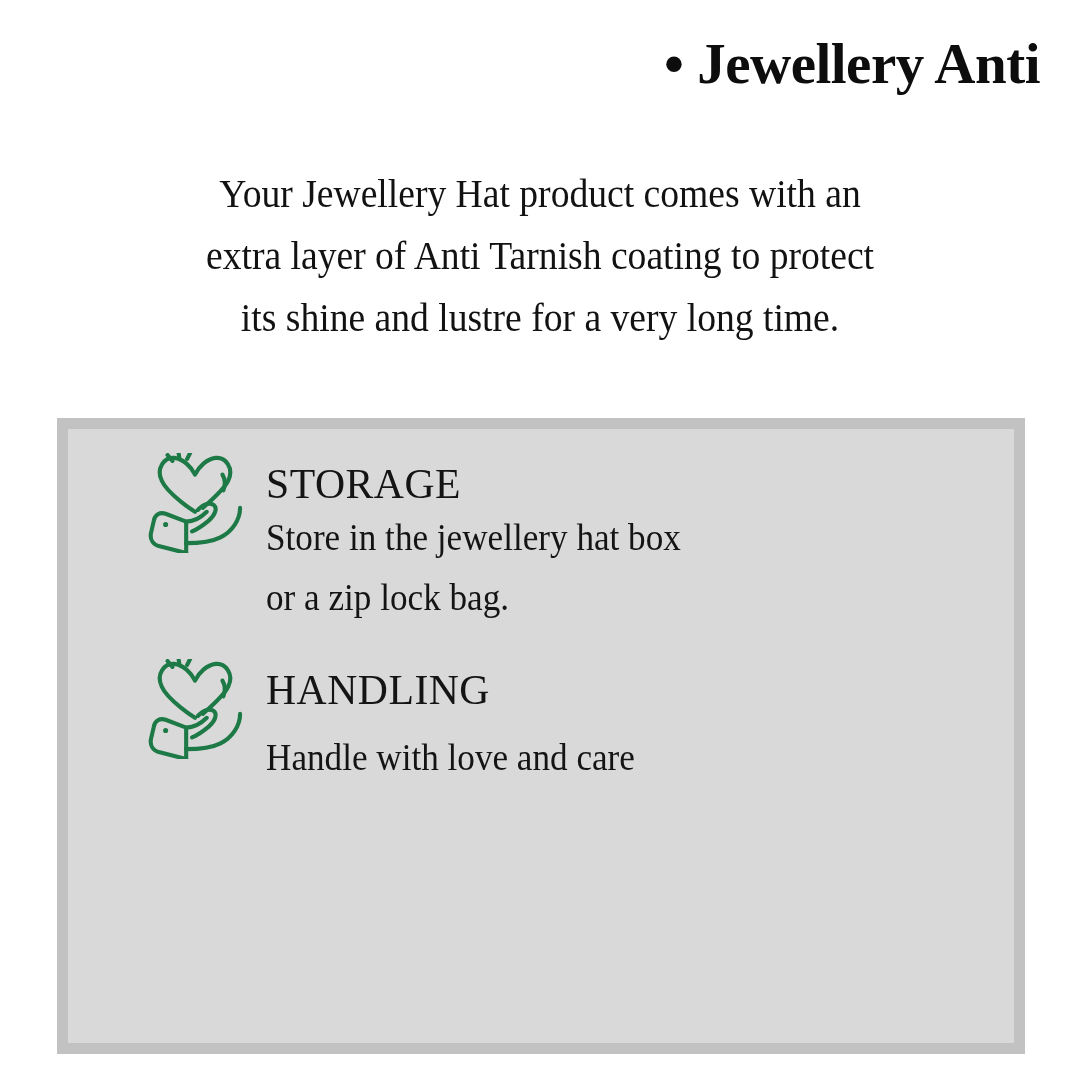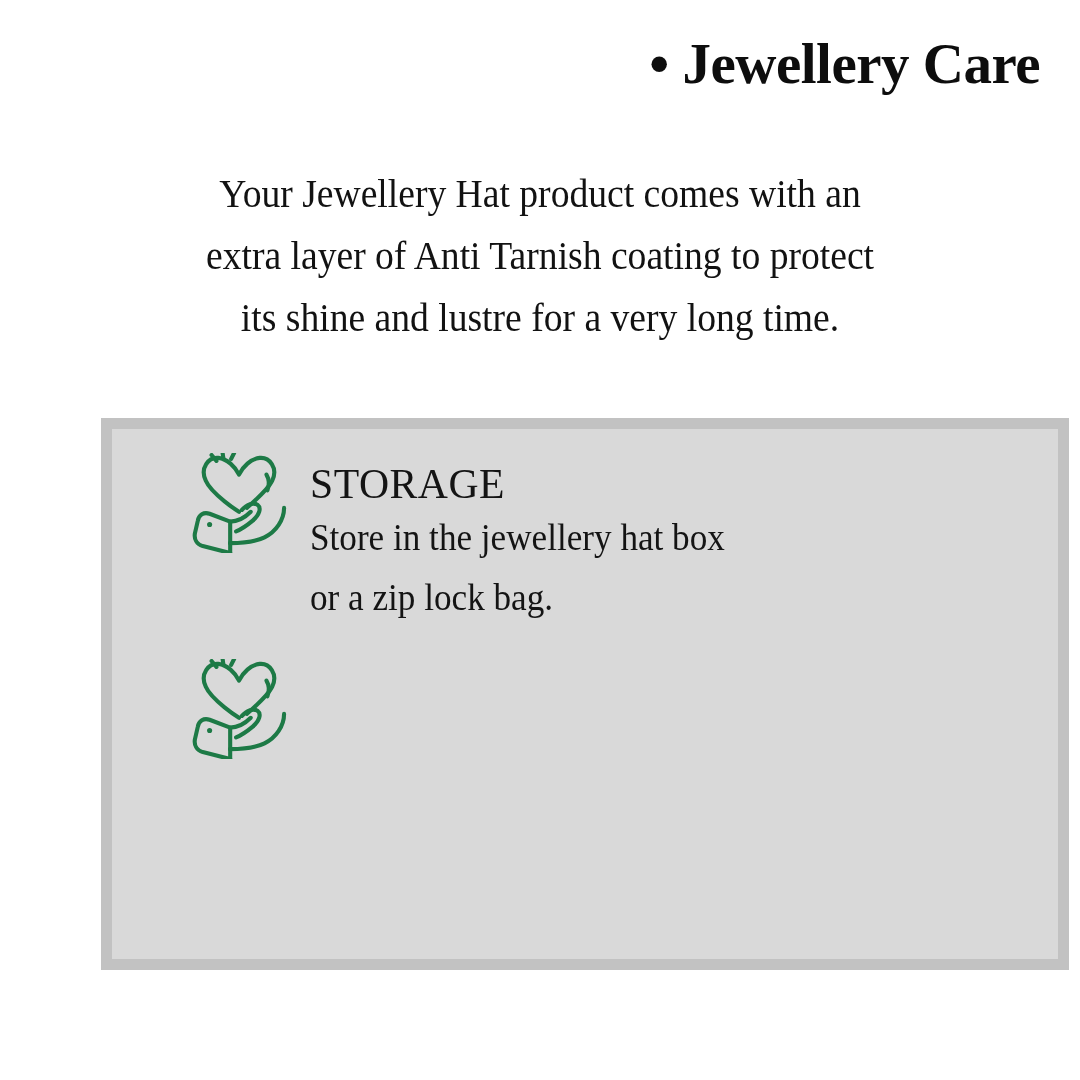--- a/index.html
+++ b/index.html
@@ -47,25 +47,24 @@
     transform: scaleX(0.94);
     transform-origin: center top;
   }
 
   
   .care-box {
     position: absolute;
     left: 57px;
     top: 418px;
     width: 968px;
-    height: 552px;
+    height: 636px;
     box-sizing: border-box;
     background: #d9d9d9;
     border: 11px solid #c2c2c2;
-    margin-left: 44px;
   }
 
   .care-list {
     position: absolute;
     left: 0;
     top: 0;
     width: 100%;
     height: 100%;
   }
 
@@ -117,21 +116,21 @@
     transform-origin: left center;
   }
   .care-desc.spaced { margin-top: 2px; }
 
   .care-item.item-1 .care-heading { margin-bottom: 14px; }
   .care-item.item-2 .care-heading { font-size: 45px; padding-top: 14px; }
 </style>
 </head>
 <body>
 
-<div class="page-title">• Jewellery Care</div>
+<div class="page-title">• Jewellery Anti</div>
 
 <div class="intro-paragraph">
   <div>Your Jewellery Hat product comes with an</div>
   <div>extra layer of Anti Tarnish coating to protect</div>
   <div>its shine and lustre for a very long time.</div>
 </div>
 
 <div class="care-box">
   <div class="care-list">
 
@@ -167,17 +166,21 @@
           <path d="M34 2 L33 -5" transform="translate(0,3)"></path>
           <path d="M42 3 L45 -3" transform="translate(0,3)"></path>
           <path d="M53 58 C58 52 65 50 69 53 C73 56 71 63 64 69 C58 74 52 78 47 80"></path>
           <path d="M96 56 C96 68 88 80 76 86 C66 91 52 92 41 92"></path>
           <path d="M41 92 L41 70 C48 70 56 66 62 60"></path>
           <path d="M41 70 L20 62 C14 60 9 63 8 69 L5 82 C4 88 7 93 13 95 L41 102"></path>
           <path d="M41 92 L41 102"></path>
           <circle cx="20" cy="73" r="2.6" fill="#1d7a46" stroke="none"></circle>
         </svg>
       </span>
+      <span class="care-text">
+        <span class="care-heading" style="display:block">HANDLING</span>
+        <span class="care-desc" style="display:block">Handle with love and care</span>
+      </span>
     </div>
 
 
   </div>
 </div>
 
 </body></html>

